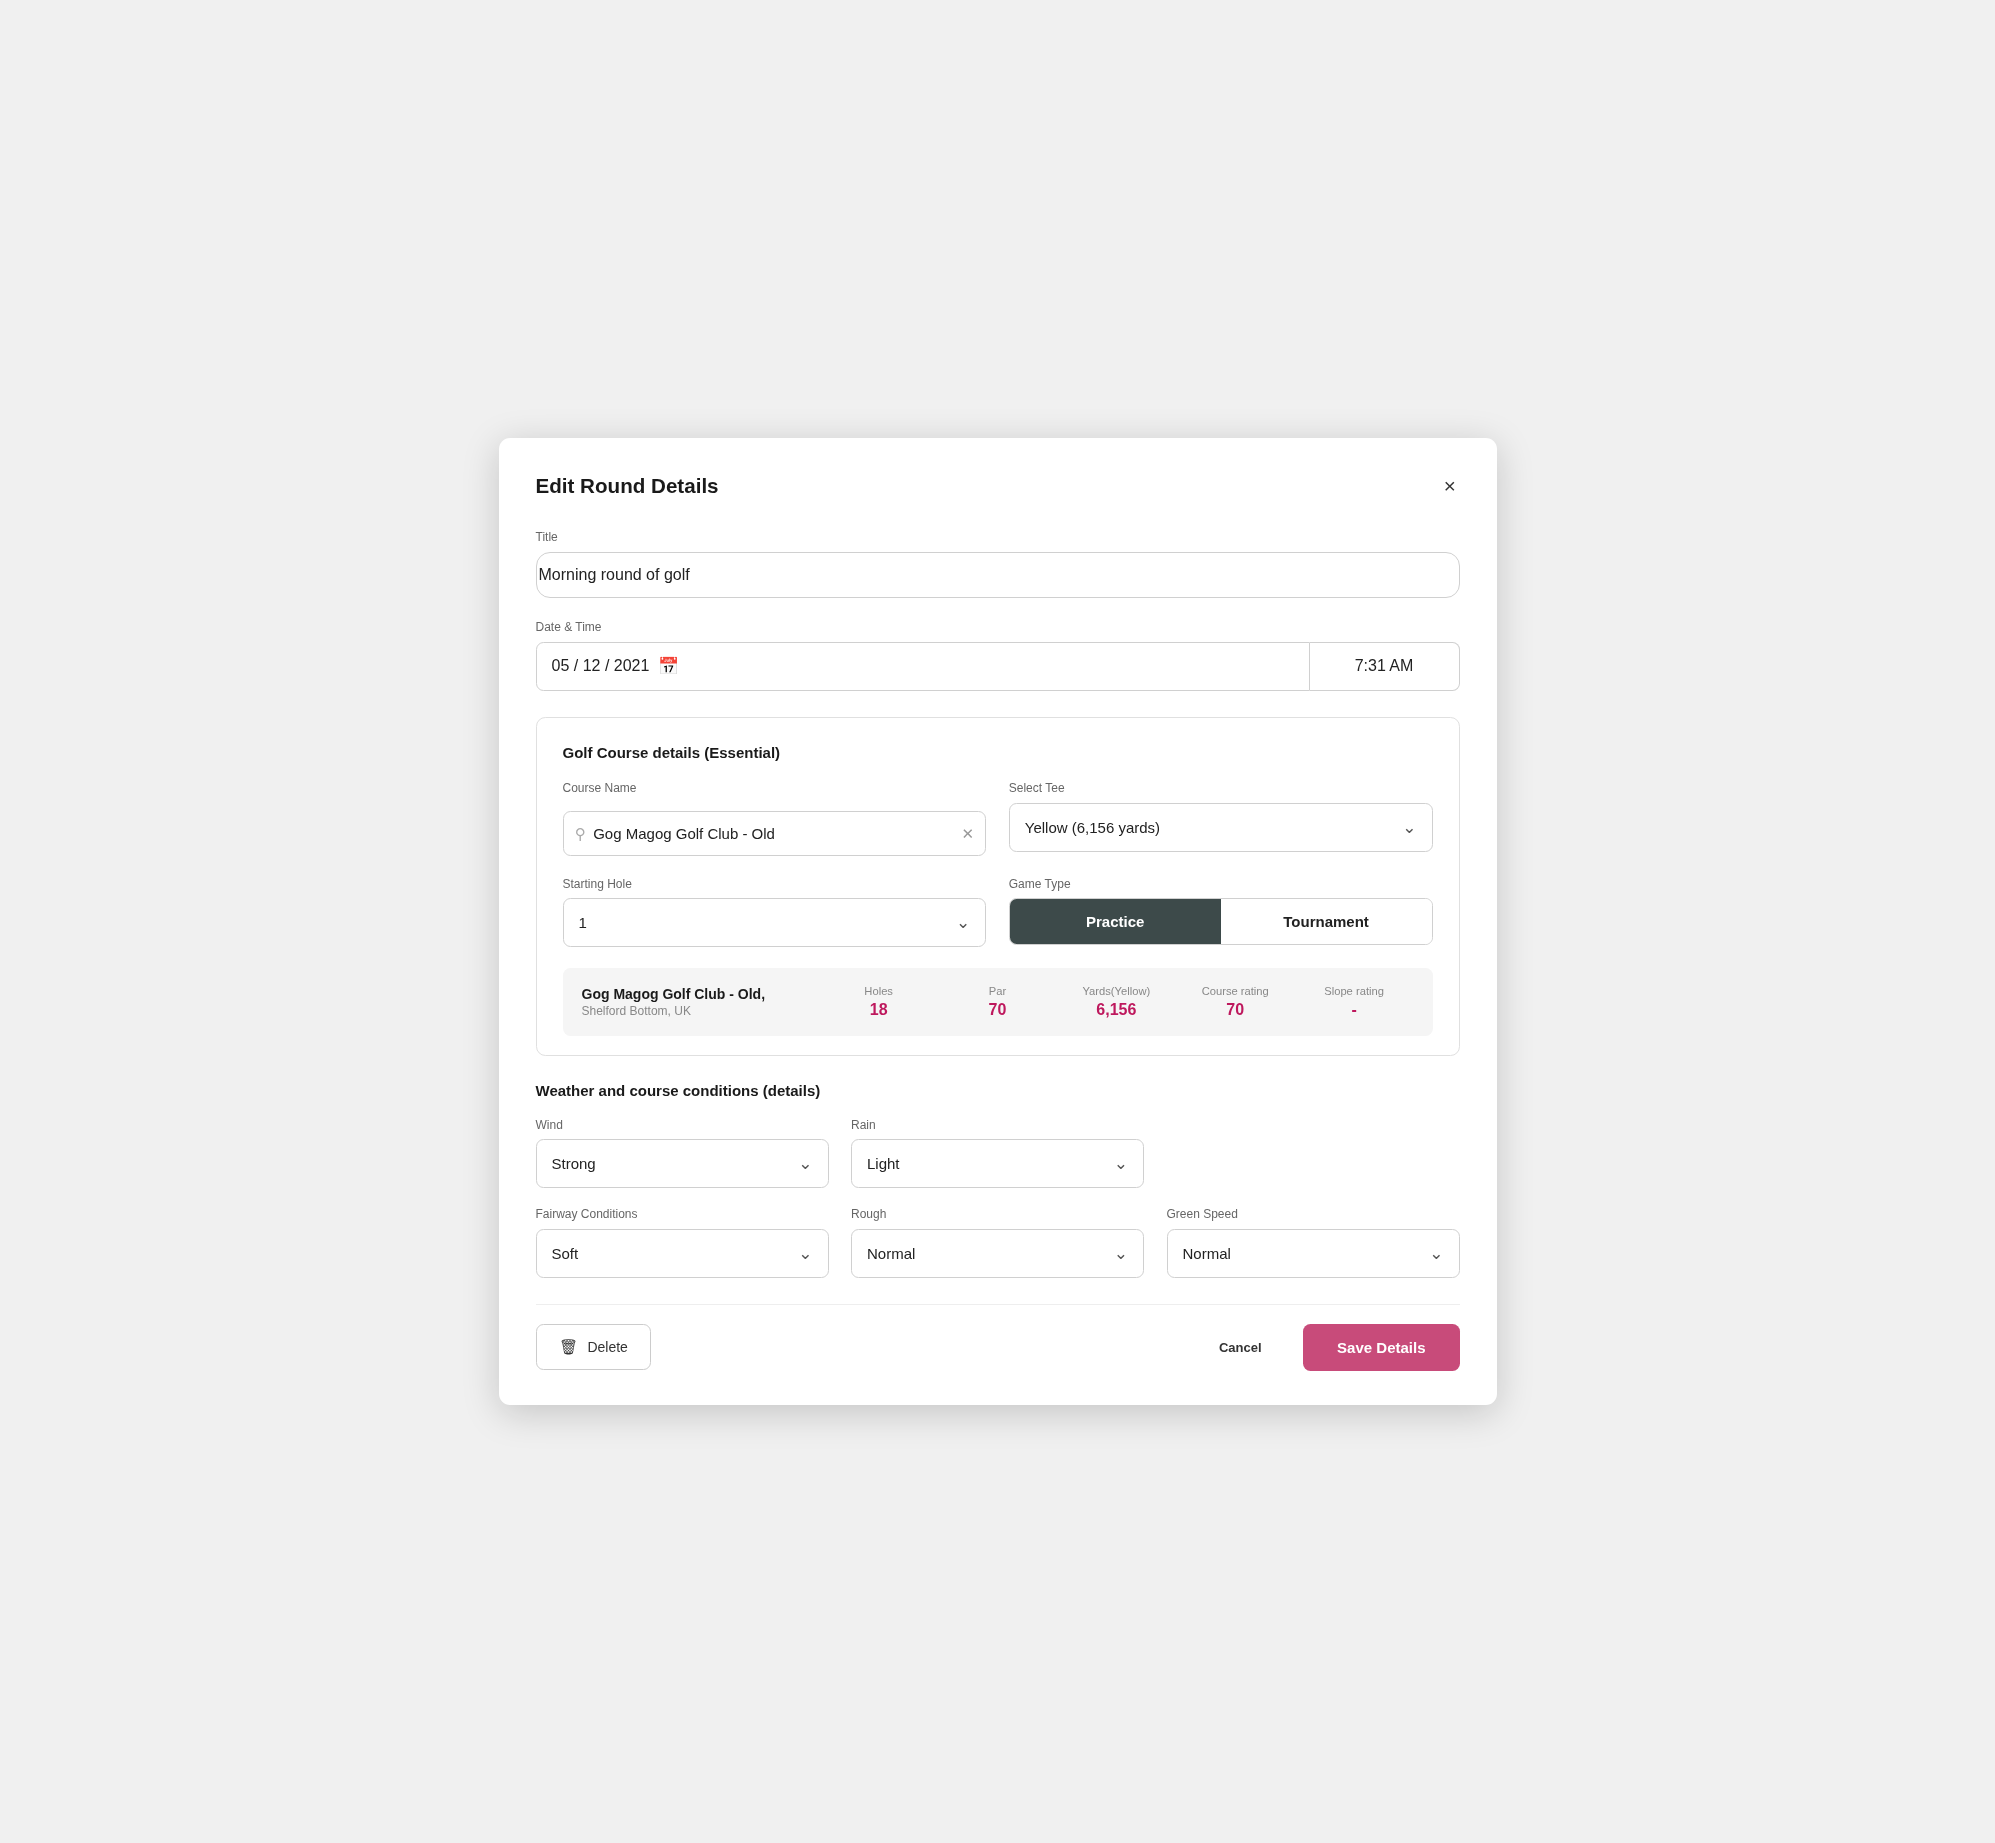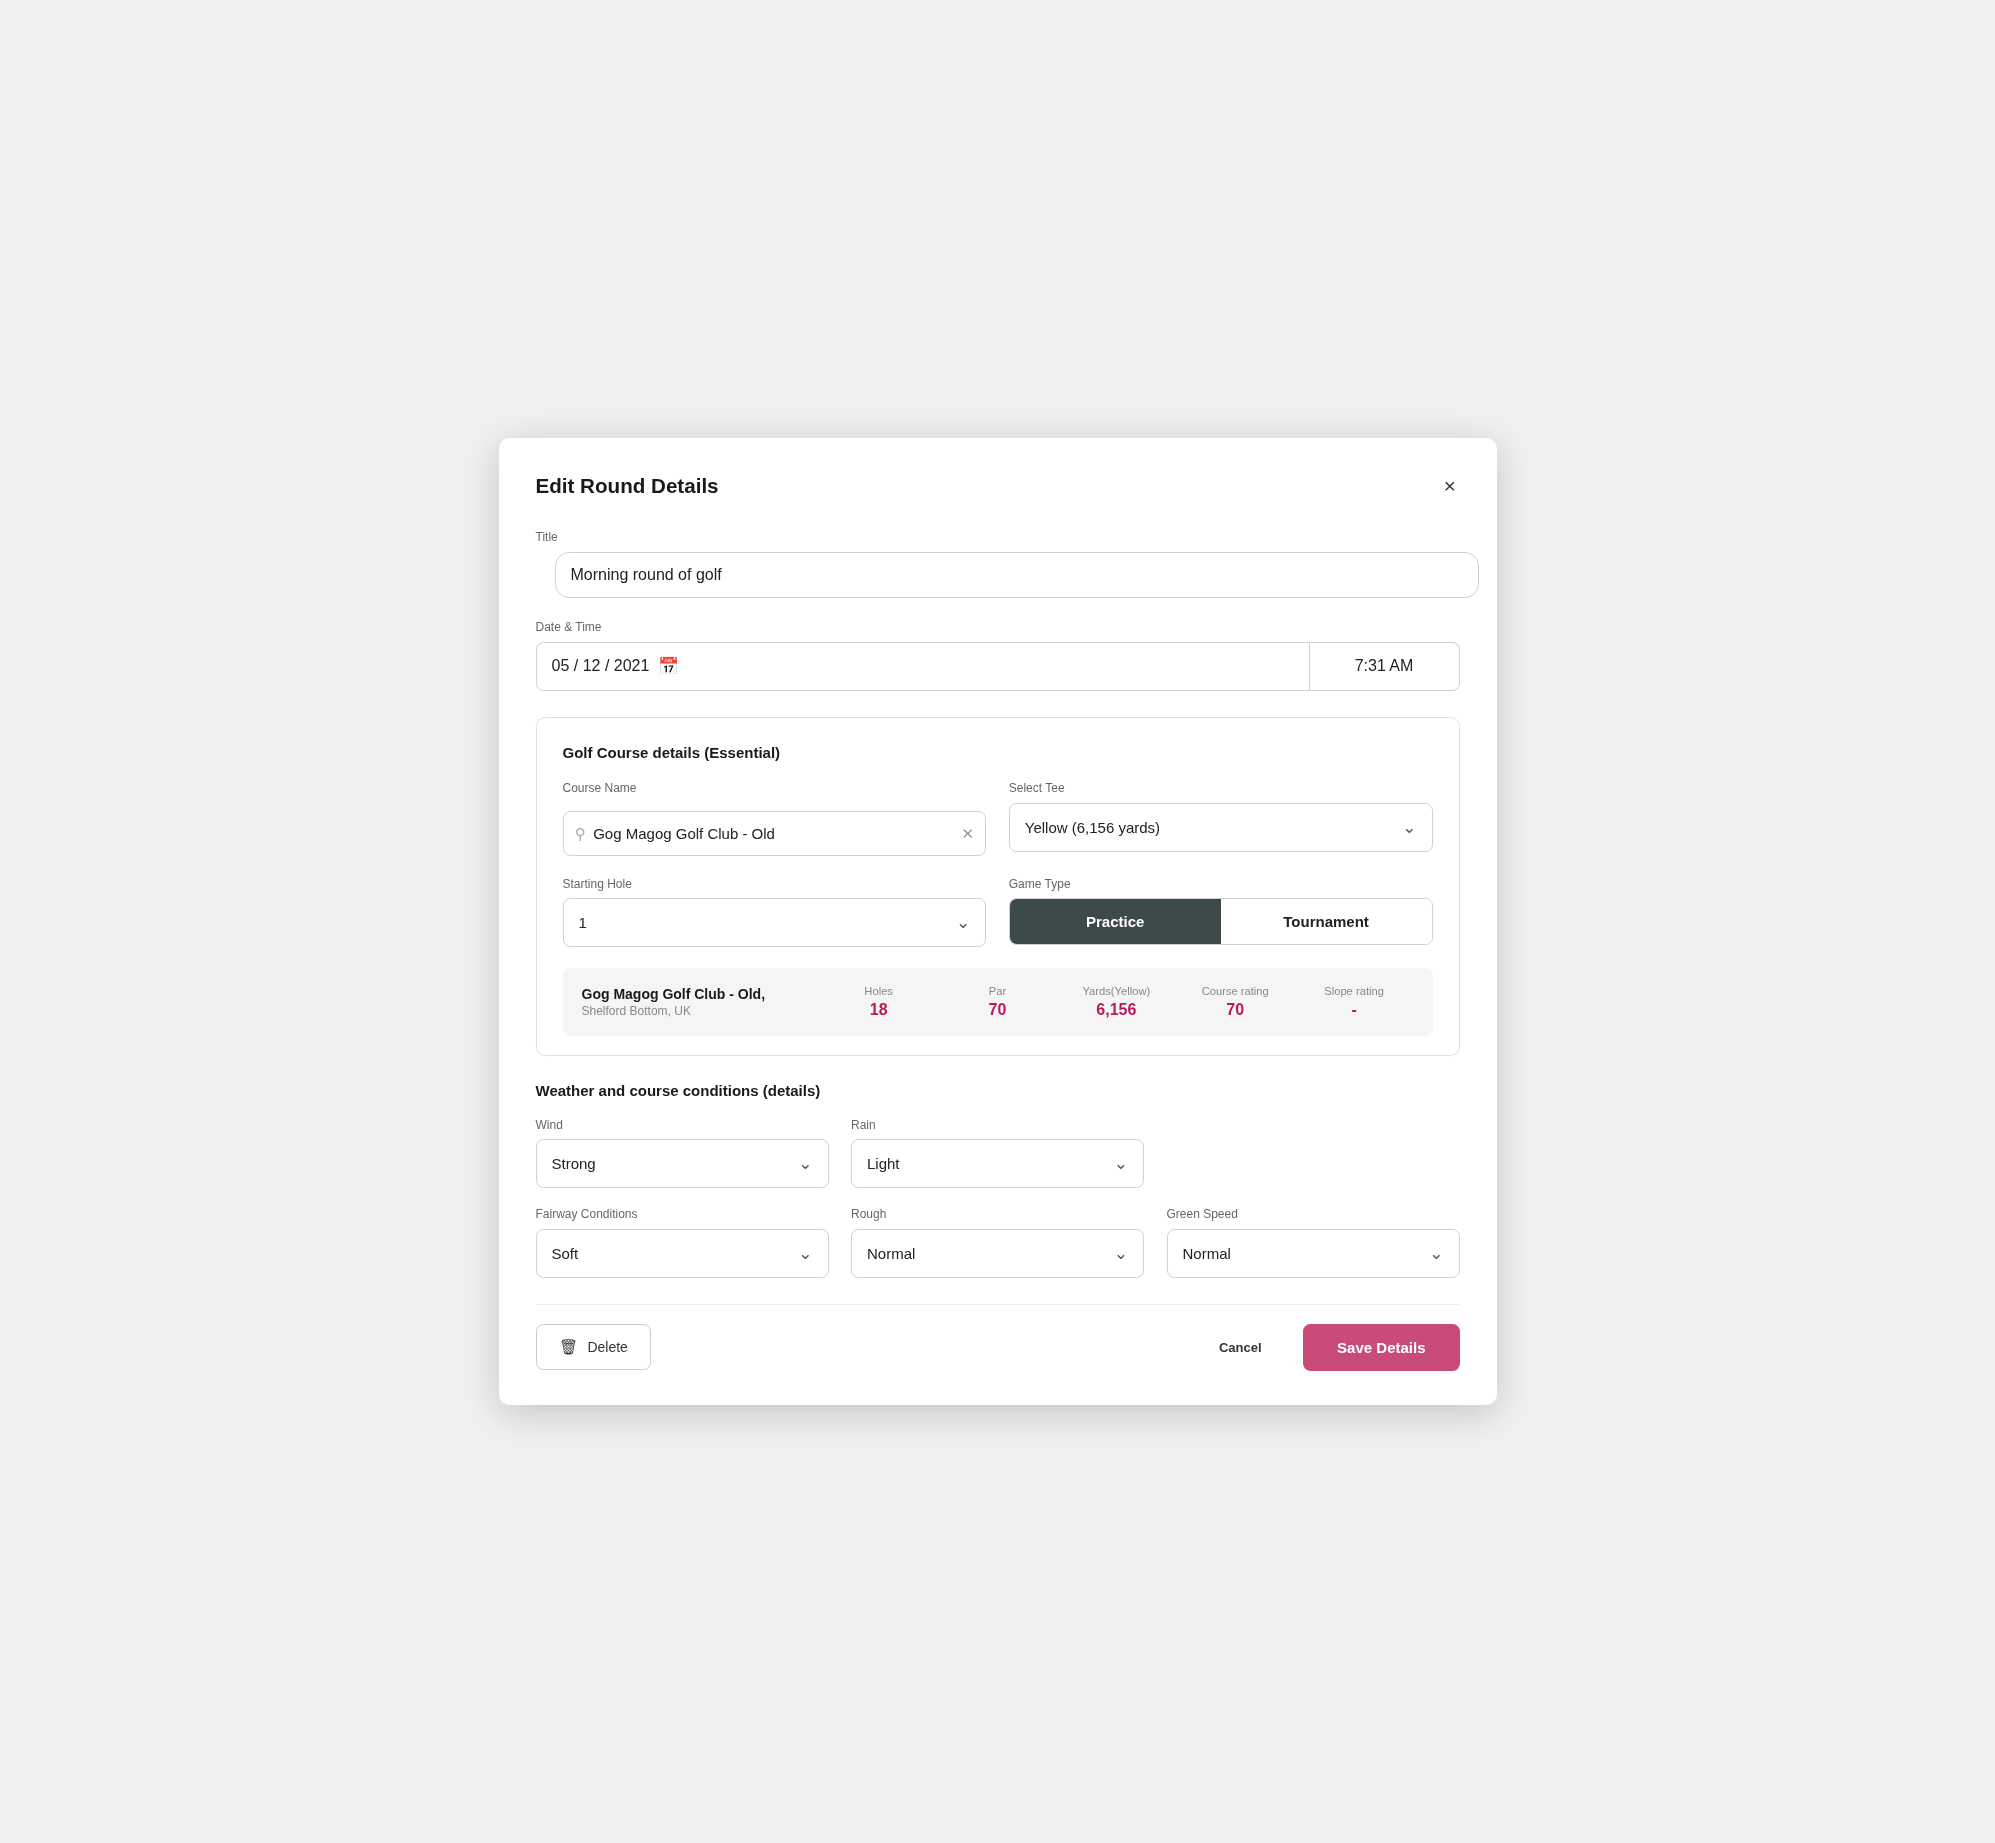--- a/index.html
+++ b/index.html
@@ -84,27 +84,26 @@
       border-radius: 0 7.5px 7.5px 0;
       padding: 13px 15px;
       font-size: 16px;
       color: #222;
       background: #fff;
       min-width: 150px;
     }
     .text-input {
       border: 0.9px solid #d0d0d0;
       border-radius: 14px;
-      padding: 13px 15px;
+      padding: 13px 2px;
       font-size: 16px;
       color: #222;
       background: #fff;
       width: 100%;
       outline: none;
-      margin-left: 19px;
     }
     .calendar-icon {
       color: #aaa;
       font-size: 17px;
     }
     .section-box {
       border: 0.9px solid #e0e0e0;
       border-radius: 9.4px;
       padding: 26px 26px 19px 26px;
       margin-bottom: 26px;

